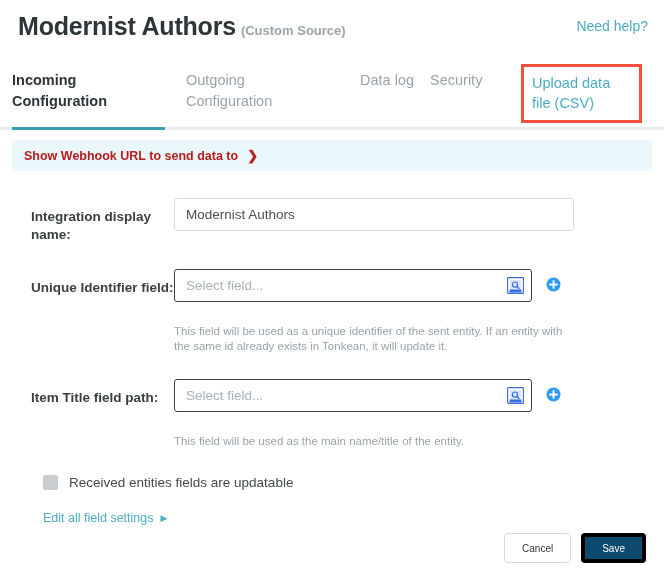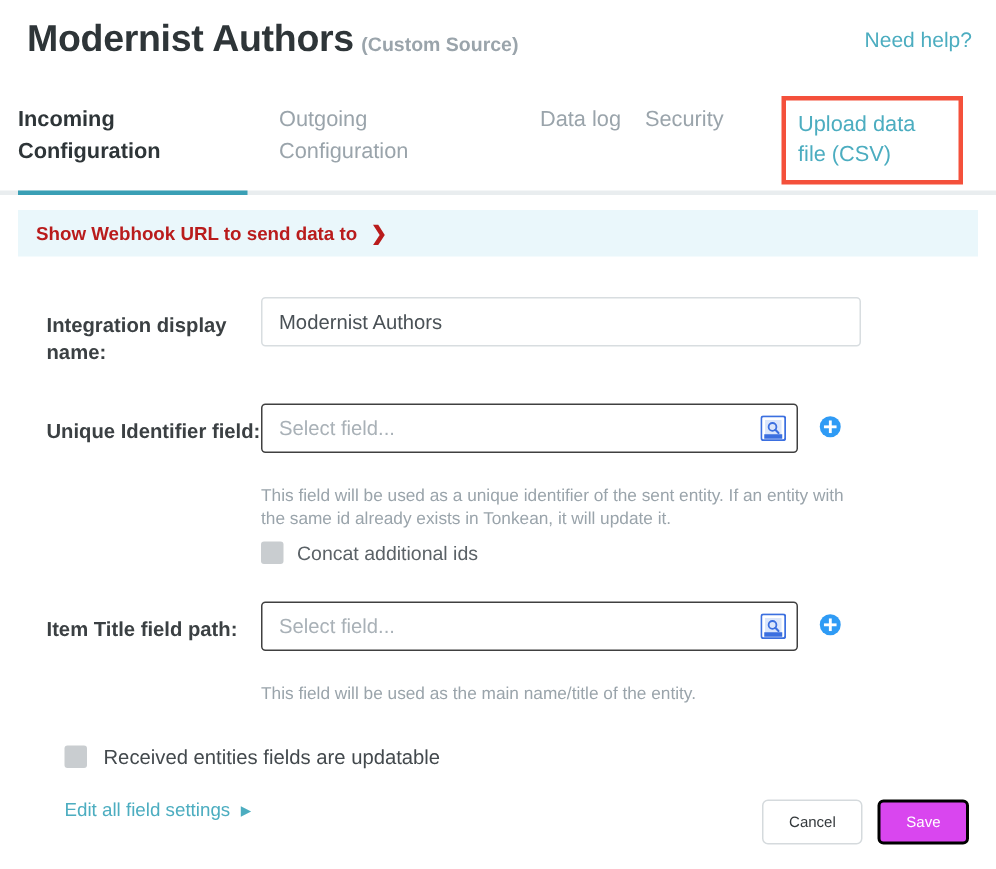--- a/index.html
+++ b/index.html
@@ -270,22 +270,22 @@
     height: 30px;
     padding: 0 17px;
     box-sizing: border-box;
   }
   .btn-cancel {
     background: #fff;
     border: 1px solid #d5dadd;
     color: #33383b;
   }
   .btn-save {
-    background: #d946ef;
-    border: 2px solid #000000;
+    background: #0c4a6e;
+    border: 4px solid #000000;
     color: #ffffff;
   }
 </style>
 </head>
 <body>
 
 <div class="header">
   <span class="page-title">Modernist Authors</span><span class="page-subtitle">(Custom Source)</span>
   <a class="need-help">Need help?</a>
 </div>
@@ -339,24 +339,20 @@
         </span>
         <span class="add-icon">
           <svg width="15" height="15" viewBox="0 0 15 15">
             <circle cx="7.5" cy="7.5" r="7" fill="#2f9bf5"></circle>
             <rect x="6.6" y="3.3" width="1.9" height="8.4" fill="#ffffff"></rect>
             <rect x="3.3" y="6.6" width="8.4" height="1.9" fill="#ffffff"></rect>
           </svg>
         </span>
       </div>
       <div class="helper-text">This field will be used as a unique identifier of the sent entity. If an entity with the same id already exists in Tonkean, it will update it.</div>
-      <div class="checkbox-row">
-        <span class="checkbox"></span>
-        <span class="checkbox-label">Concat additional ids</span>
-      </div>
     </div>
   </div>
 
   <div class="row-spacer-b"></div>
 
   
   <div class="form-row">
     <div class="form-label">Item Title field path:</div>
     <div class="field-col">
       <div class="select-wrap">

